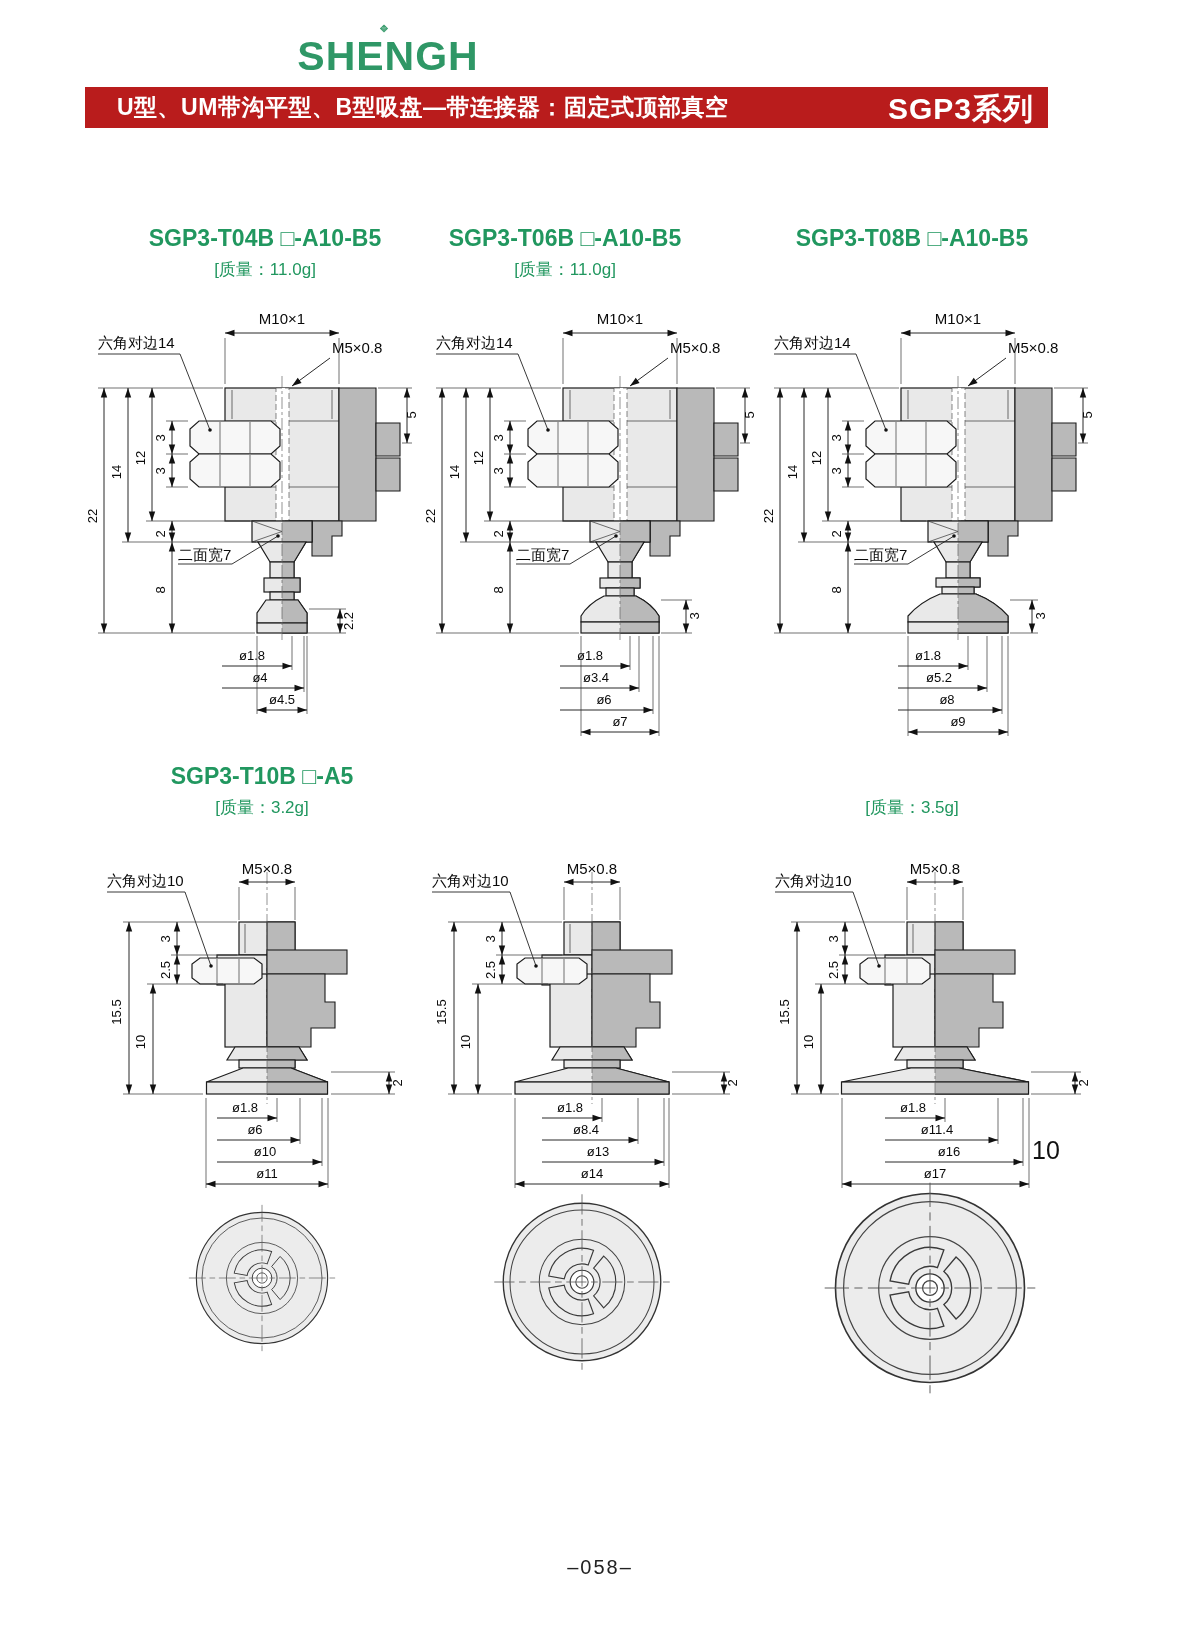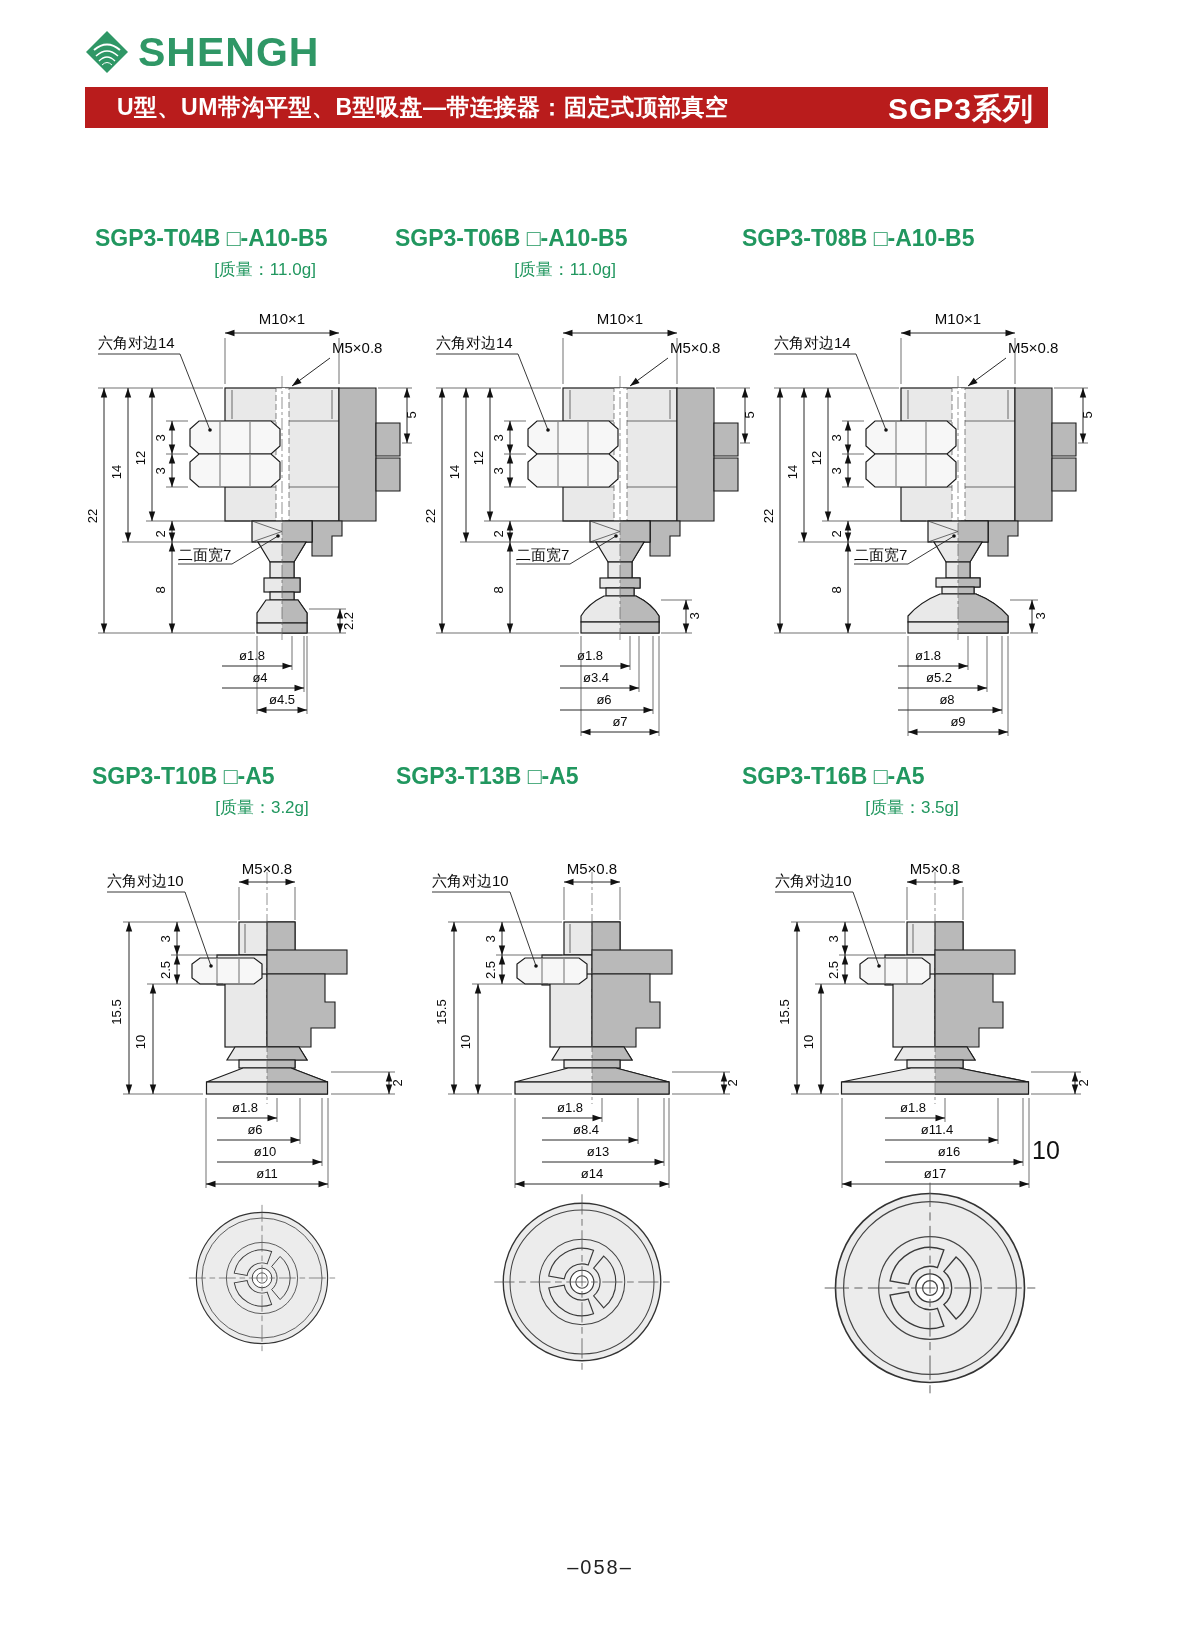--- a/index.html
+++ b/index.html
@@ -1,27 +1,27 @@
 <!DOCTYPE html>
 <html><head>
 <meta charset="utf-8">
 <style>
   html,body{margin:0;padding:0;background:#fff;}
   .page{position:relative;width:1200px;height:1628px;background:#fff;
         font-family:"Liberation Sans",sans-serif;overflow:hidden;}
   .abs{position:absolute;}
   
-  .brand-row{left:84px;top:24px;width:600px;height:56px;display:flex;align-items:center;}
+  .brand-row{left:84px;top:24px;width:600px;height:56px;display:flex;align-items:center;flex-direction:column;}
   .brand-text{color:#2f9766;font-size:41px;font-weight:bold;letter-spacing:1px;margin-left:8px;}
   .banner{left:85px;top:87px;width:963px;height:41px;background:#b91c1c;color:#fff;
           display:flex;align-items:center;}
   .banner-title{font-size:23px;font-weight:bold;margin-left:32px;letter-spacing:.5px;white-space:nowrap;}
   .banner-series{position:absolute;right:14px;top:2px;font-size:30px;font-weight:bold;letter-spacing:1px;margin-left:32px;}
   
-  .ptitle{width:340px;text-align:left;color:#21975f;font-size:23px;font-weight:bold;white-space:nowrap;}
+  .ptitle{width:340px;text-align:center;color:#21975f;font-size:23px;font-weight:bold;white-space:nowrap;}
   .pmass{width:340px;text-align:center;color:#21975f;font-size:17px;margin-top:6px;}
   
   svg text{font-family:"Liberation Sans",sans-serif;}
   .f1{fill:#e9e9e9;stroke:#1c1c1c;stroke-width:1.2;}
   .f2{fill:#b9b9b9;stroke:#1c1c1c;stroke-width:1.1;}
   .f3{fill:#f7f7f7;stroke:#1c1c1c;stroke-width:1.2;}
   .dl{stroke:#111;stroke-width:.9;fill:none;}
   .xl{stroke:#333;stroke-width:.7;fill:none;}
   .tl{stroke:#222;stroke-width:.9;fill:none;}
   .cl{stroke:#666;stroke-width:.7;stroke-dasharray:12 3 3 3;fill:none;}
@@ -350,22 +350,20 @@
       <text class="d" x="189" y="406" text-anchor="middle">ø8</text>
       <line class="xl" x1="150" y1="338" x2="150" y2="438"></line>
       <line class="xl" x1="250" y1="338" x2="250" y2="438"></line>
       <line class="dl" x1="150" y1="434" x2="250" y2="434" marker-start="url(#ar)" marker-end="url(#ar)"></line>
       <text class="d" x="200" y="428" text-anchor="middle">ø9</text>
     </g>
   </svg>
 
   <div class="abs ptitle" style="left:92px;top:763px">SGP3-T10B □-A5</div>
   <div class="abs pmass" style="left:92px;top:790px">[质量：3.2g]</div>
-  <div class="abs ptitle" style="left:396px;top:763px">SGP3-T13B □-A5</div>
-  <div class="abs ptitle" style="left:742px;top:763px">SGP3-T16B □-A5</div>
   <div class="abs pmass" style="left:742px;top:790px">[质量：3.5g]</div>
 
   <svg class="abs" style="left:89px;top:852px" width="380" height="345" viewBox="0 0 380 345">
     <g>
       <clipPath id="cp3">
           <rect x="178" y="192" width="120" height="55"></rect>
         </clipPath>
       <rect class="f1" x="150" y="70" width="56" height="33"></rect>
       <rect class="f2" x="178" y="70" width="28" height="33"></rect>
       <line class="xl" x1="156" y1="72" x2="156" y2="101"></line>

